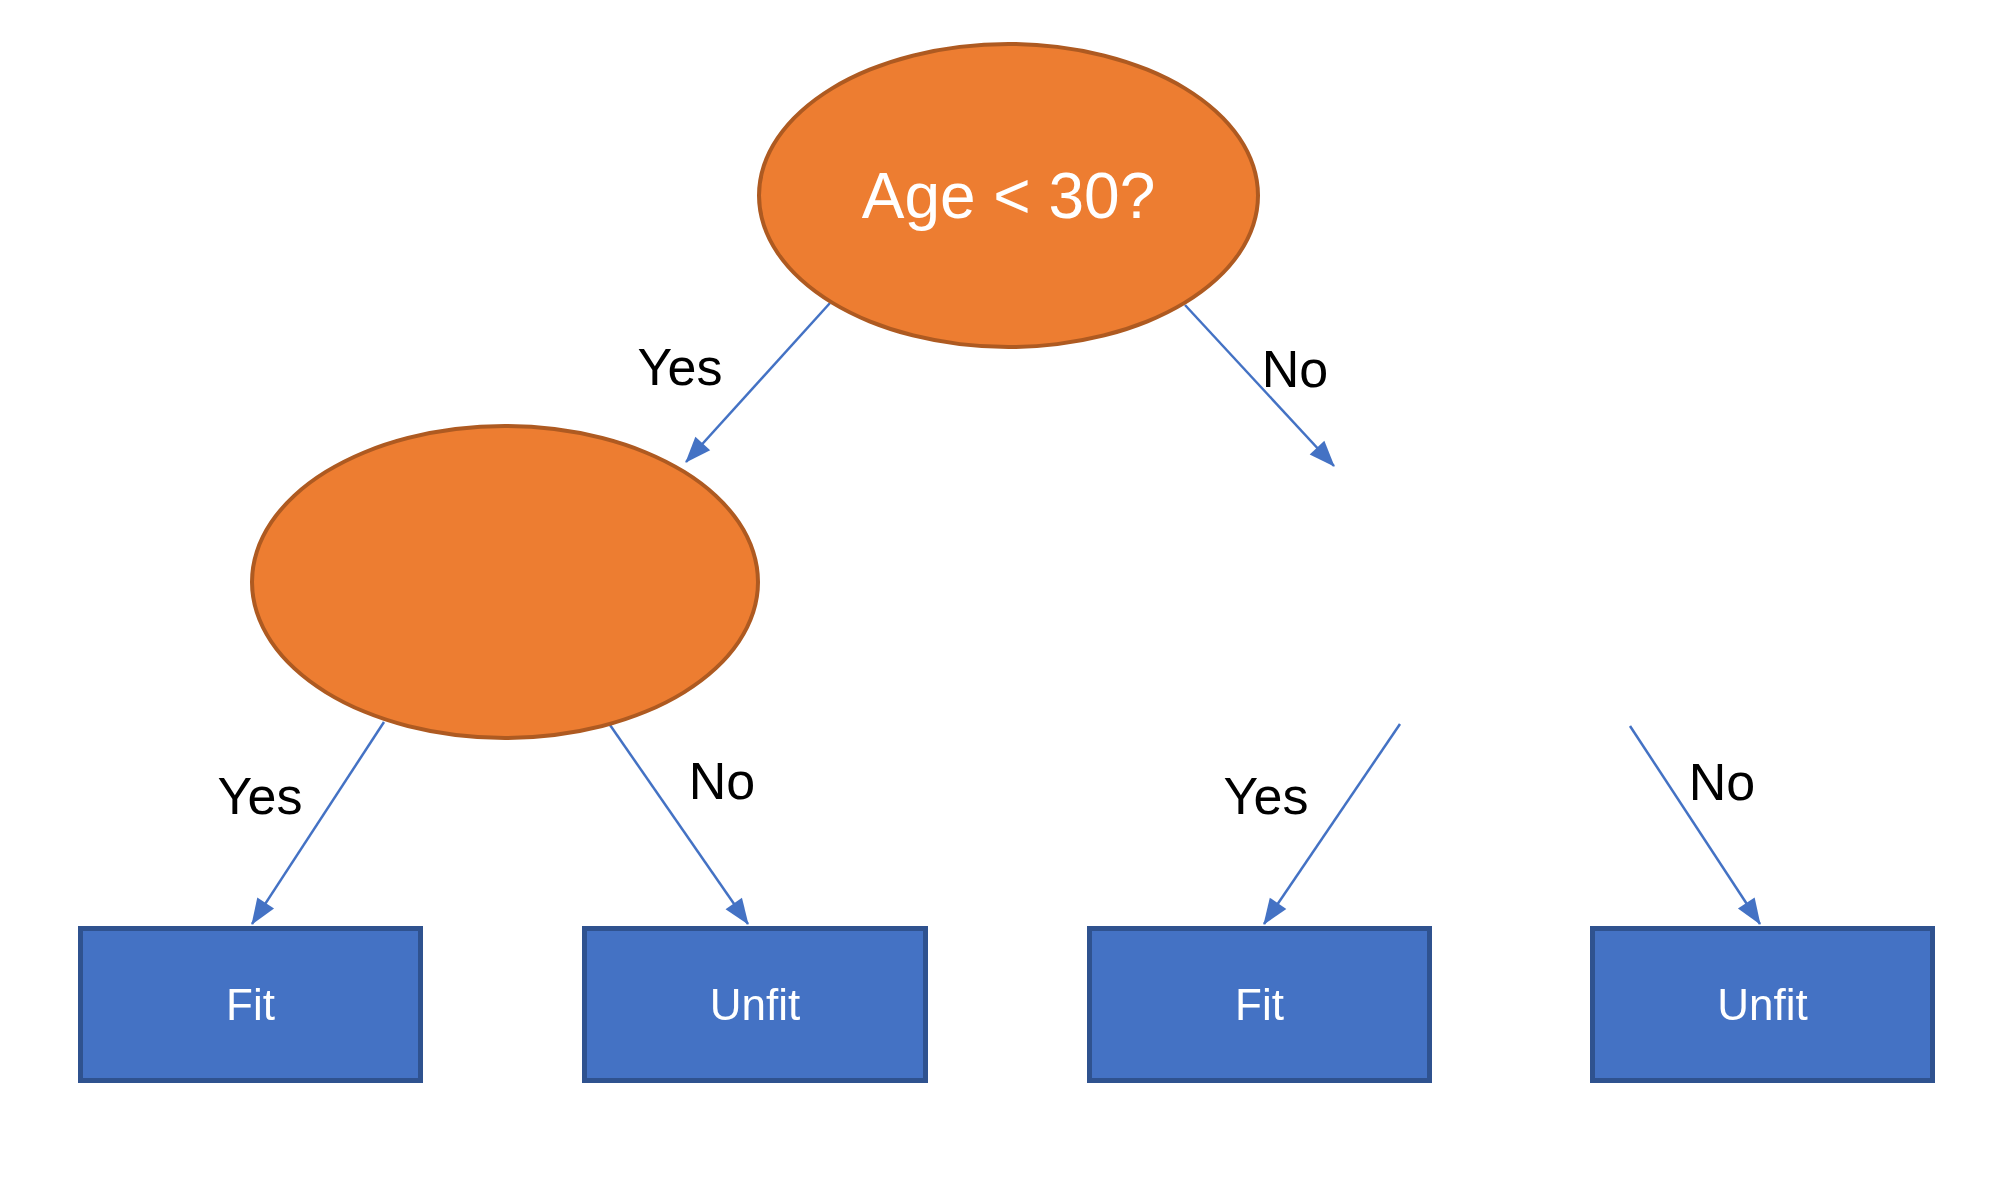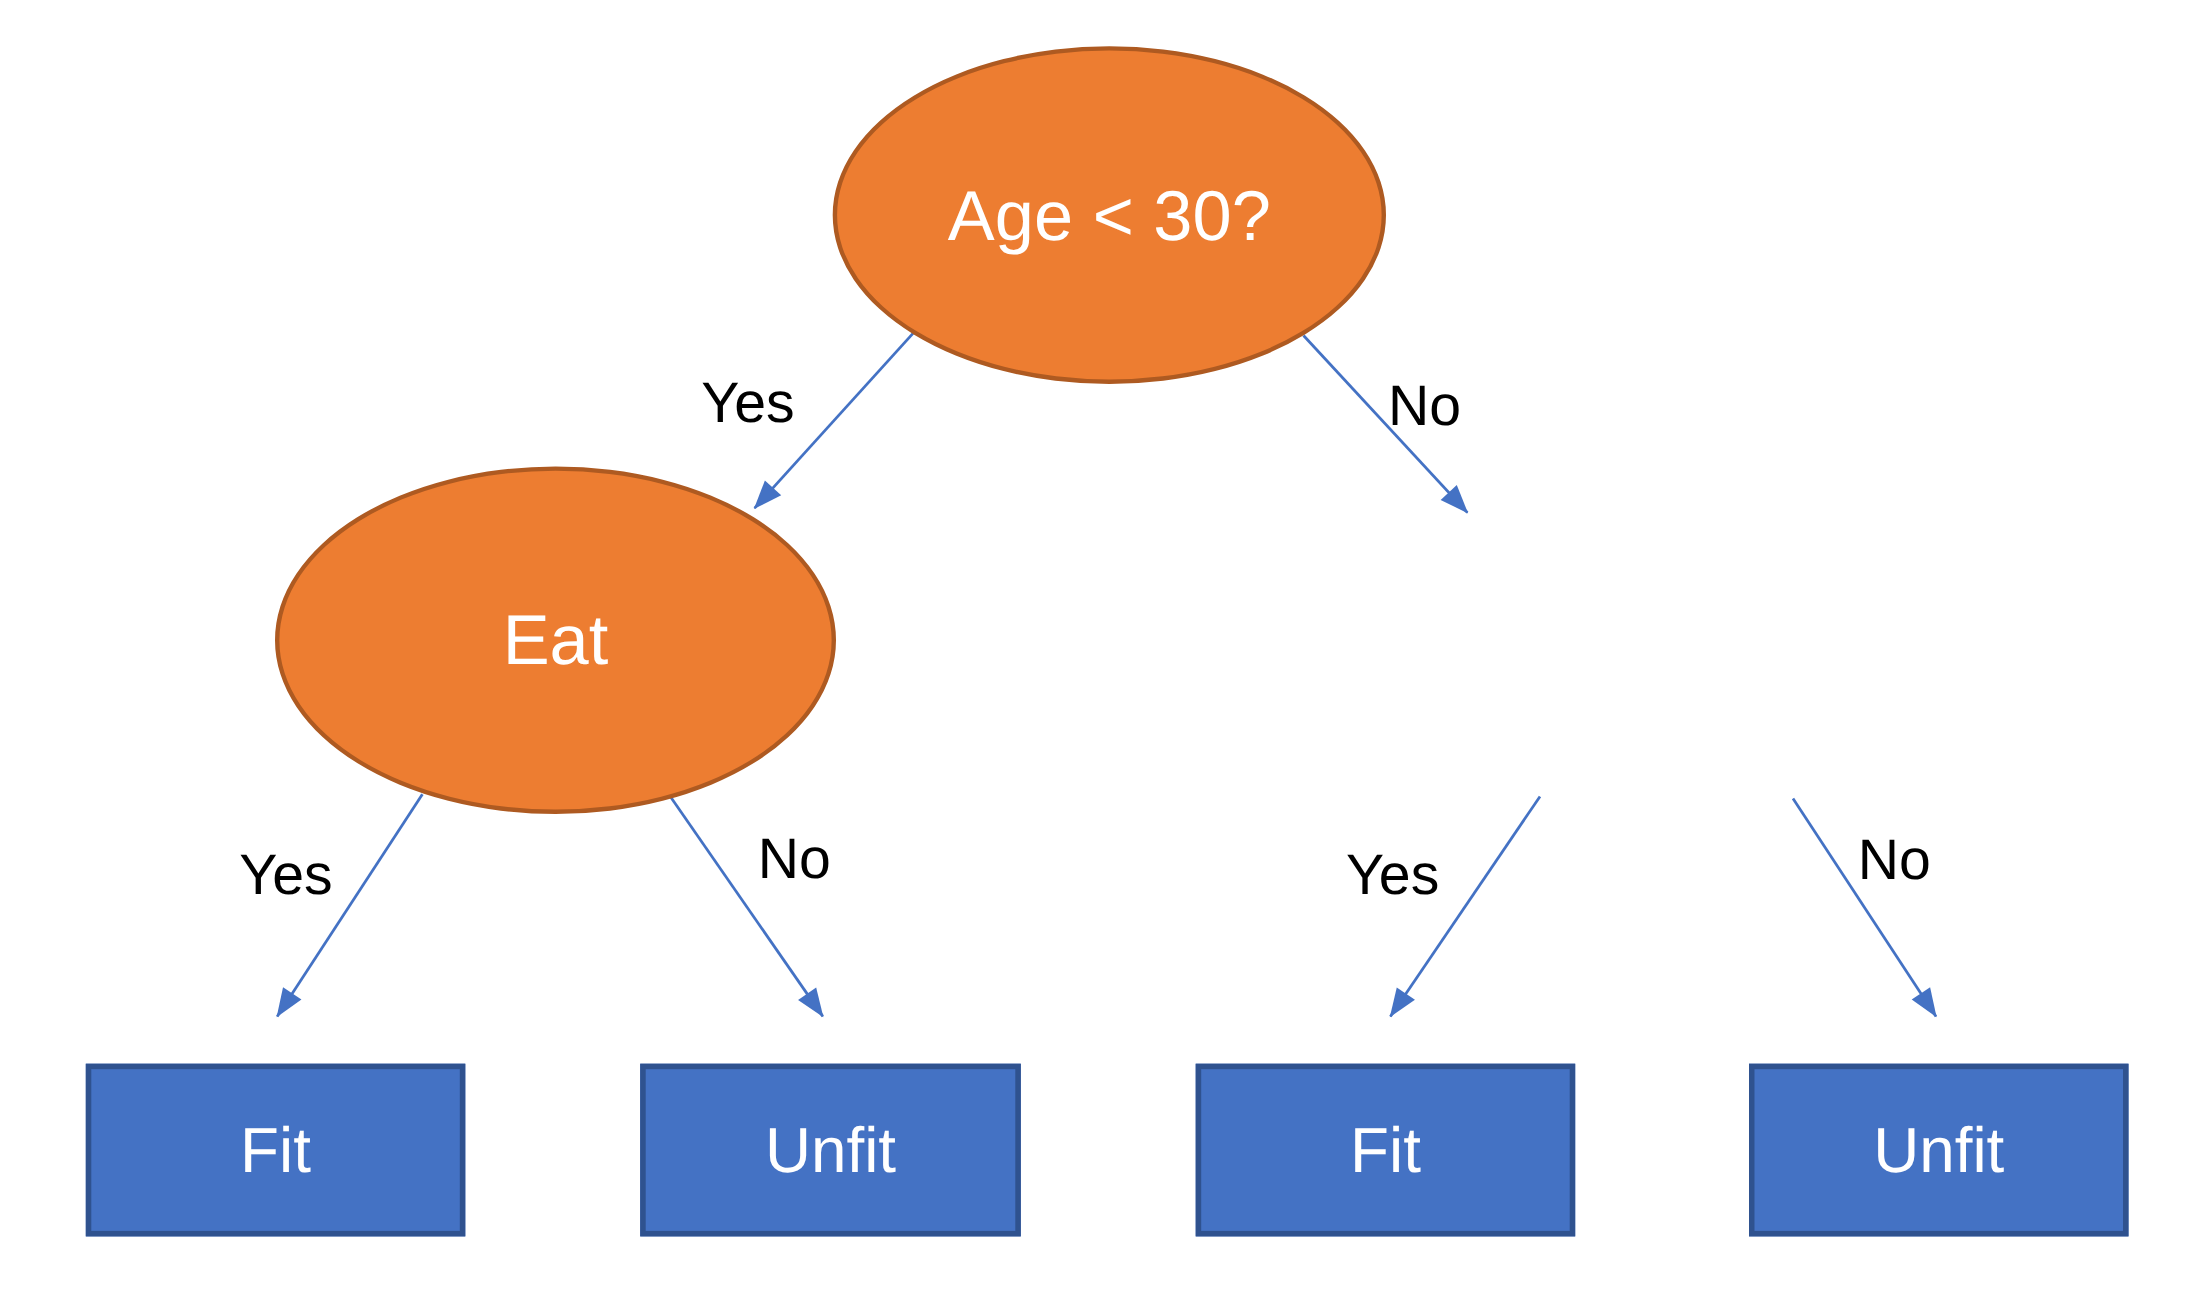--- a/index.html
+++ b/index.html
@@ -33,22 +33,21 @@
     border-radius: 50%;
     background: var(--decision-fill, #ED7D31);
     border: 4px solid var(--decision-border, #AE5A21);
     font-size: 64px;
     line-height: 84px;
     justify-content: center;
   }
   .leaf {
     background: var(--leaf-fill, #4472C4);
     border: 5px solid var(--leaf-border, #2F528F);
-    font-size: 58px;
-    margin-top: 41px;
+    font-size: 44px;
   }
   .edge-label {
     position: absolute;
     transform: translate(-50%, -50%);
     color: var(--edge-label-text, #000000);
     font-size: 52px;
     white-space: nowrap;
   }
   .edge-line {
     stroke: var(--arrow, #4472C4);
@@ -74,21 +73,20 @@
     <line class="edge-line" x1="1400" y1="724" x2="1264" y2="924" marker-end="url(#arrowhead)"></line>
     <line class="edge-line" x1="1630" y1="726" x2="1760" y2="924" marker-end="url(#arrowhead)"></line>
   </svg>
 
   <div class="node decision" style="left:757px; top:42px; width:503px; height:307px;">
     <span>Age &lt; 30?</span>
   </div>
 
   <div class="node decision" style="left:250px; top:424px; width:510px; height:316px;">
     <span>
-      <span style="display:block">Eat</span>
     </span>
   </div>
 
 
   <div class="node leaf" style="left:78px; top:926px; width:345px; height:157px;">
     <span>Fit</span>
   </div>
 
   <div class="node leaf" style="left:582px; top:926px; width:346px; height:157px;">
     <span>Unfit</span>

